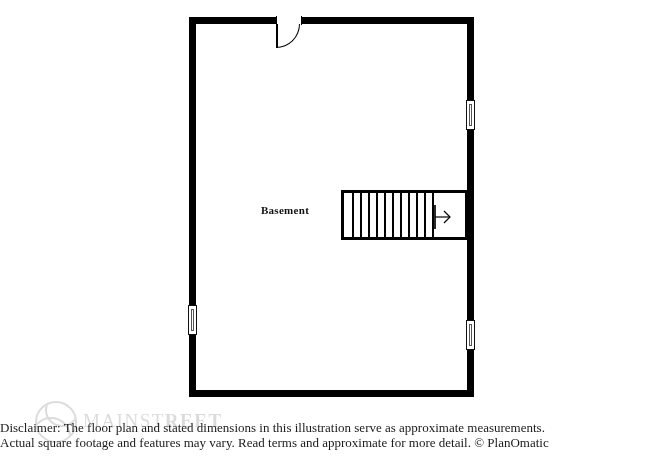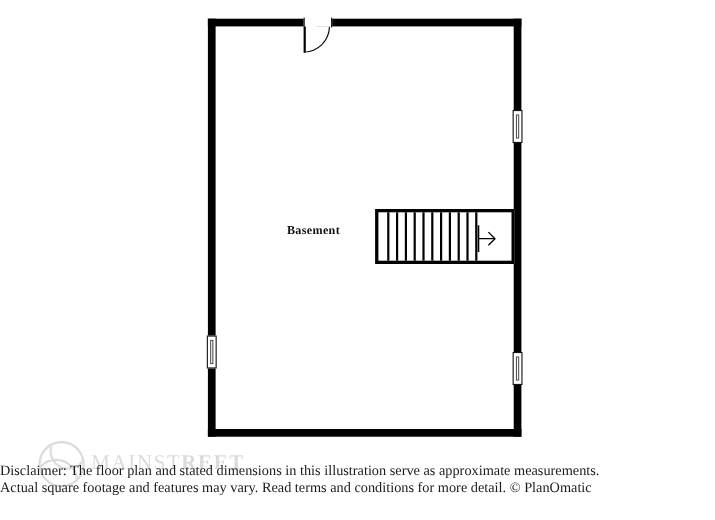--- a/index.html
+++ b/index.html
@@ -253,16 +253,16 @@
 
   <div class="watermark">
     <div class="wm-circle"></div>
     <div class="wm-text">
       <span>MAINST</span><b>REET</b>
     </div>
   </div>
 
   <div class="disclaimer">
     <span>Disclaimer: The floor plan and stated dimensions in this illustration serve as approximate measurements.</span>
-    <span>Actual square footage and features may vary. Read terms and conditions for more detail. © PlanOmatic</span>
+    <span>Actual square footage and features may vary. Read terms and approximate for more detail. © PlanOmatic</span>
   </div>
 
 </div>
 
 </body></html>

